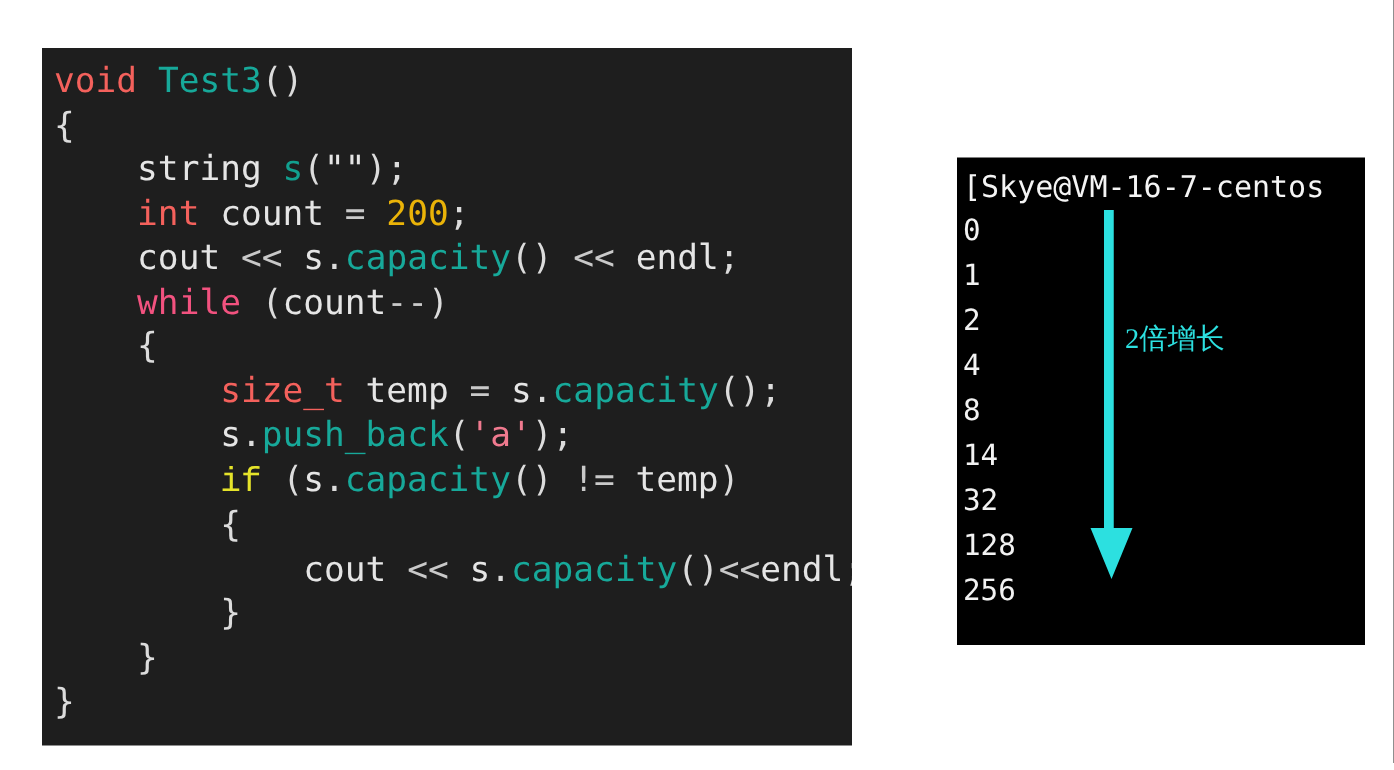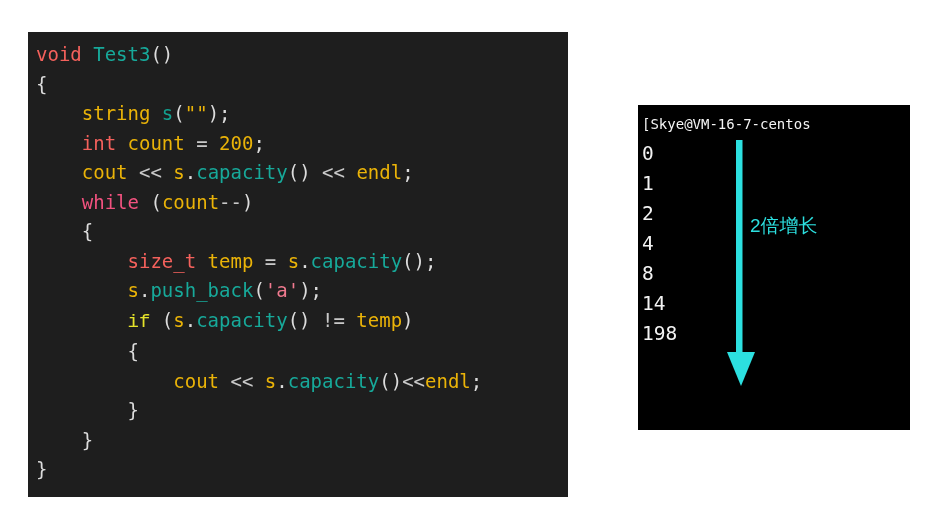--- a/index.html
+++ b/index.html
@@ -22,27 +22,27 @@
     top: 32px;
     width: 540px;
     height: 465px;
     background: #1e1e1e;
     box-sizing: border-box;
     padding: 8px 0 0 8px;
     overflow: hidden;
   }
   .code-line {
     font-family: "DejaVu Sans Mono", monospace;
-    font-size: 19px;
+    font-size: 23px;
     line-height: 29.5px;
     white-space: pre;
     color: #e8e8e8;
     letter-spacing: 0px;
   }
-  .tk-plain    { color: #eab308; }
+  .tk-plain    { color: #e5e5e5; }
   .tk-keyword  { color: #f4615c; }   
   .tk-control  { color: #f2527f; text-align: right; }   
   .tk-cond     { color: #e5e32a; font-family: Liberation Mono, monospace; }   
   .tk-func     { color: #17a99a; }   
   .tk-ident    { color: #12a08f; }   
   .tk-number   { color: #eab308; }   
   .tk-string   { color: #f07a8f; }   
   .tk-op       { color: #c9c9c9; }   
   .tk-punct    { color: #dcdcdc; }   
 
@@ -60,37 +60,37 @@
   }
   .term-line {
     font-family: "DejaVu Sans Mono", monospace;
     font-size: 19.5px;
     line-height: 30px;
     color: #f2f2f2;
     white-space: pre;
   }
   #terminal-prompt {
     font-family: "DejaVu Sans Mono", monospace;
-    font-size: 14px;
+    font-size: 20px;
     line-height: 30px;
     color: #f4f4f4;
     white-space: pre;
   }
   #growth-arrow {
     position: absolute;
     left: 86px;
     top: 35px;
     width: 34px;
     height: 250px;
   }
   #growth-label {
     position: absolute;
     left: 112px;
     top: 108px;
-    font-family: Liberation Sans, sans-serif;
+    font-family: Liberation Serif, serif;
     font-size: 19px;
     color: #2ce0e0;
     white-space: pre;
   }
 </style>
 </head>
 <body>
 
 <div id="code-panel">
   <div id="code-lines">
@@ -100,21 +100,23 @@
 
 <div id="terminal-panel">
   <div id="terminal-prompt">[Skye@VM-16-7-centos</div>
   <div id="terminal-output">
       <div class="term-line">0</div>
       <div class="term-line">1</div>
       <div class="term-line">2</div>
       <div class="term-line">4</div>
       <div class="term-line">8</div>
       <div class="term-line">14</div>
-      <div class="term-line">198</div>
+      <div class="term-line">32</div>
+      <div class="term-line">128</div>
+      <div class="term-line">256</div>
     </div>
 
   <svg id="growth-arrow" viewBox="0 0 34 250" xmlns="http://www.w3.org/2000/svg">
     <rect x="12" y="0" width="6.5" height="218" fill="#2ce0e0"></rect>
     <polygon points="3,212 31,212 17,246" fill="#2ce0e0"></polygon>
   </svg>
 
   <div id="growth-label">2倍增长</div>
 </div>
 

